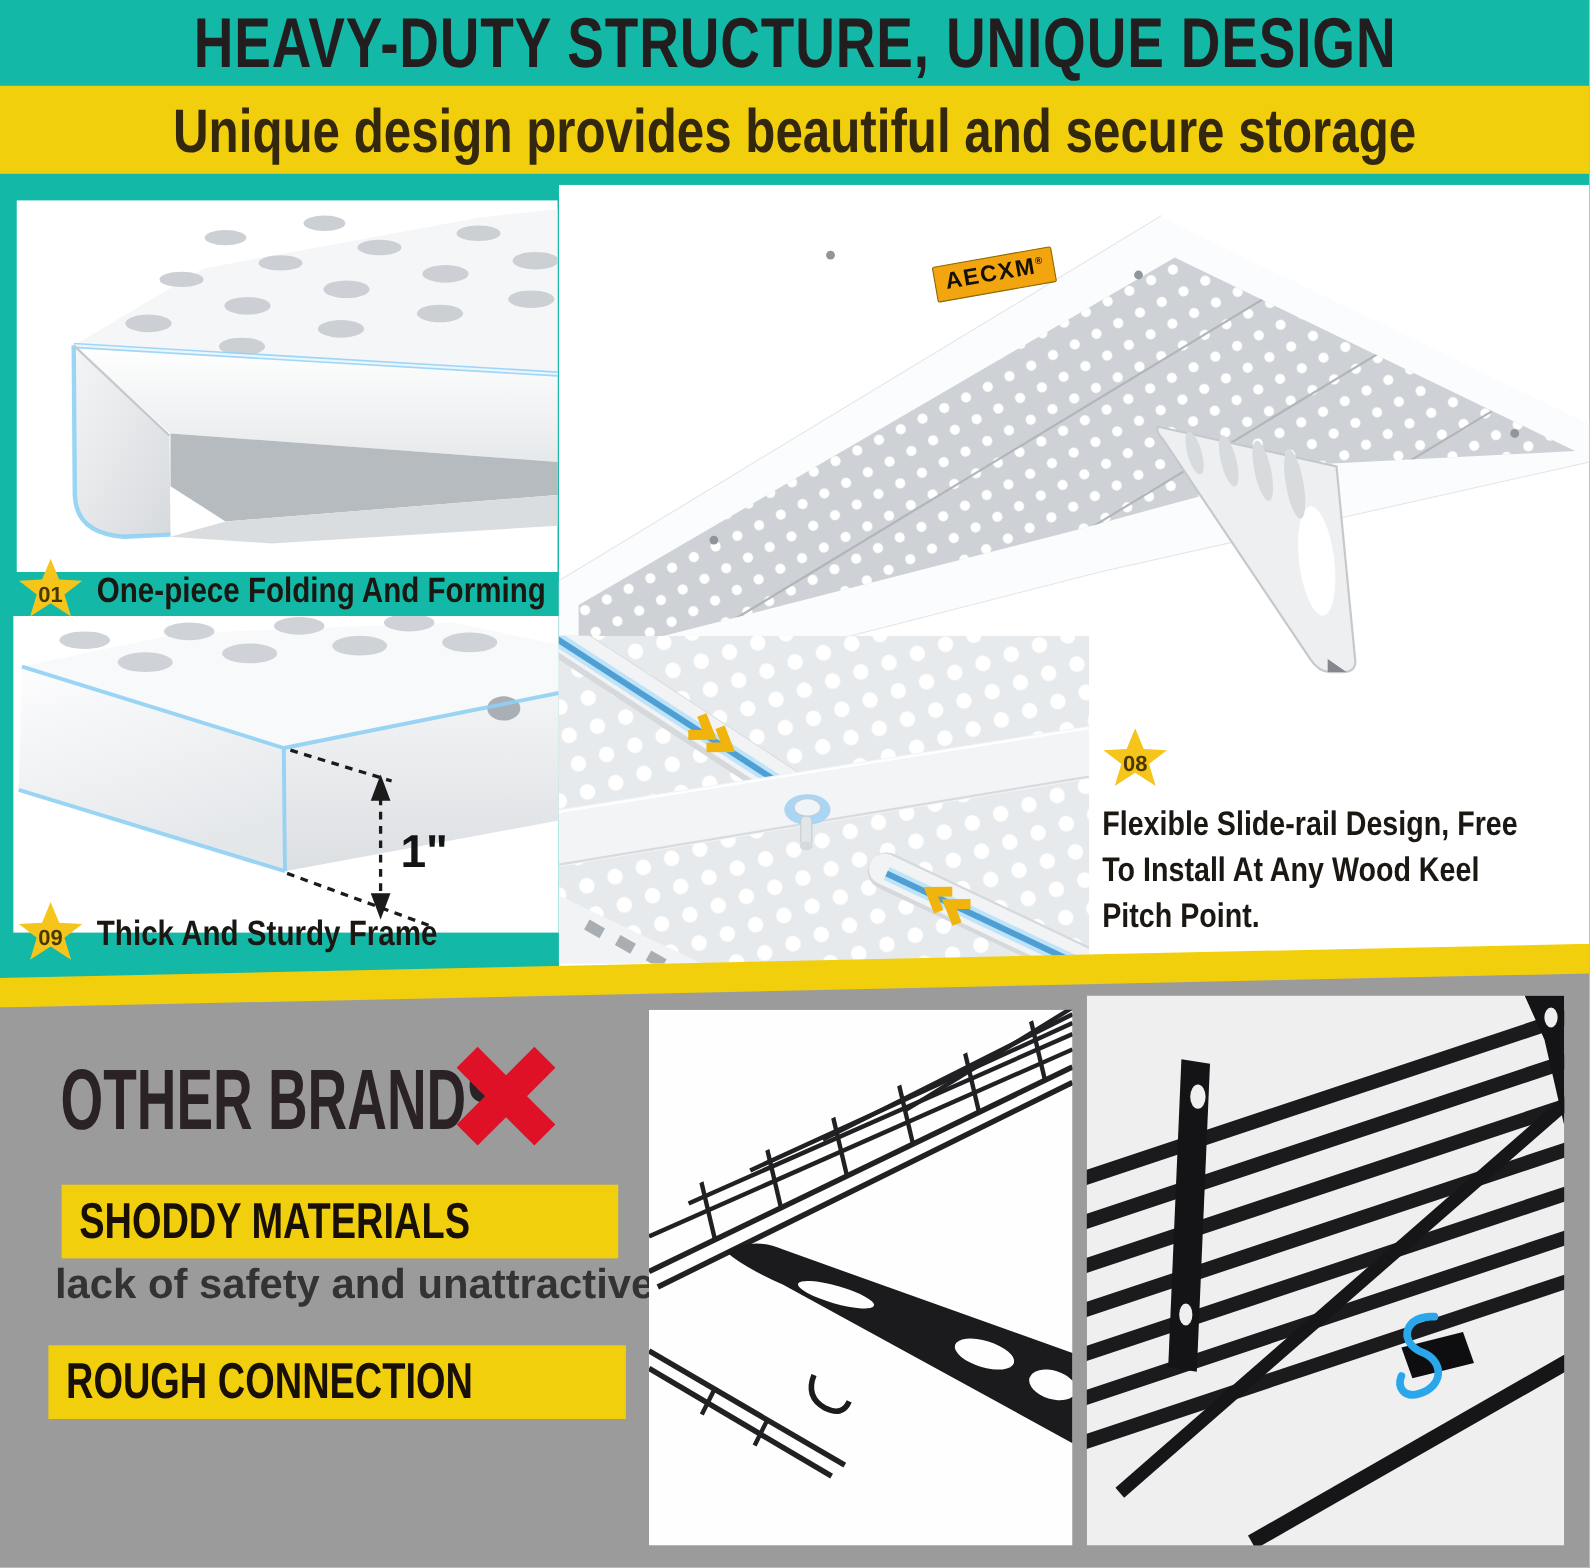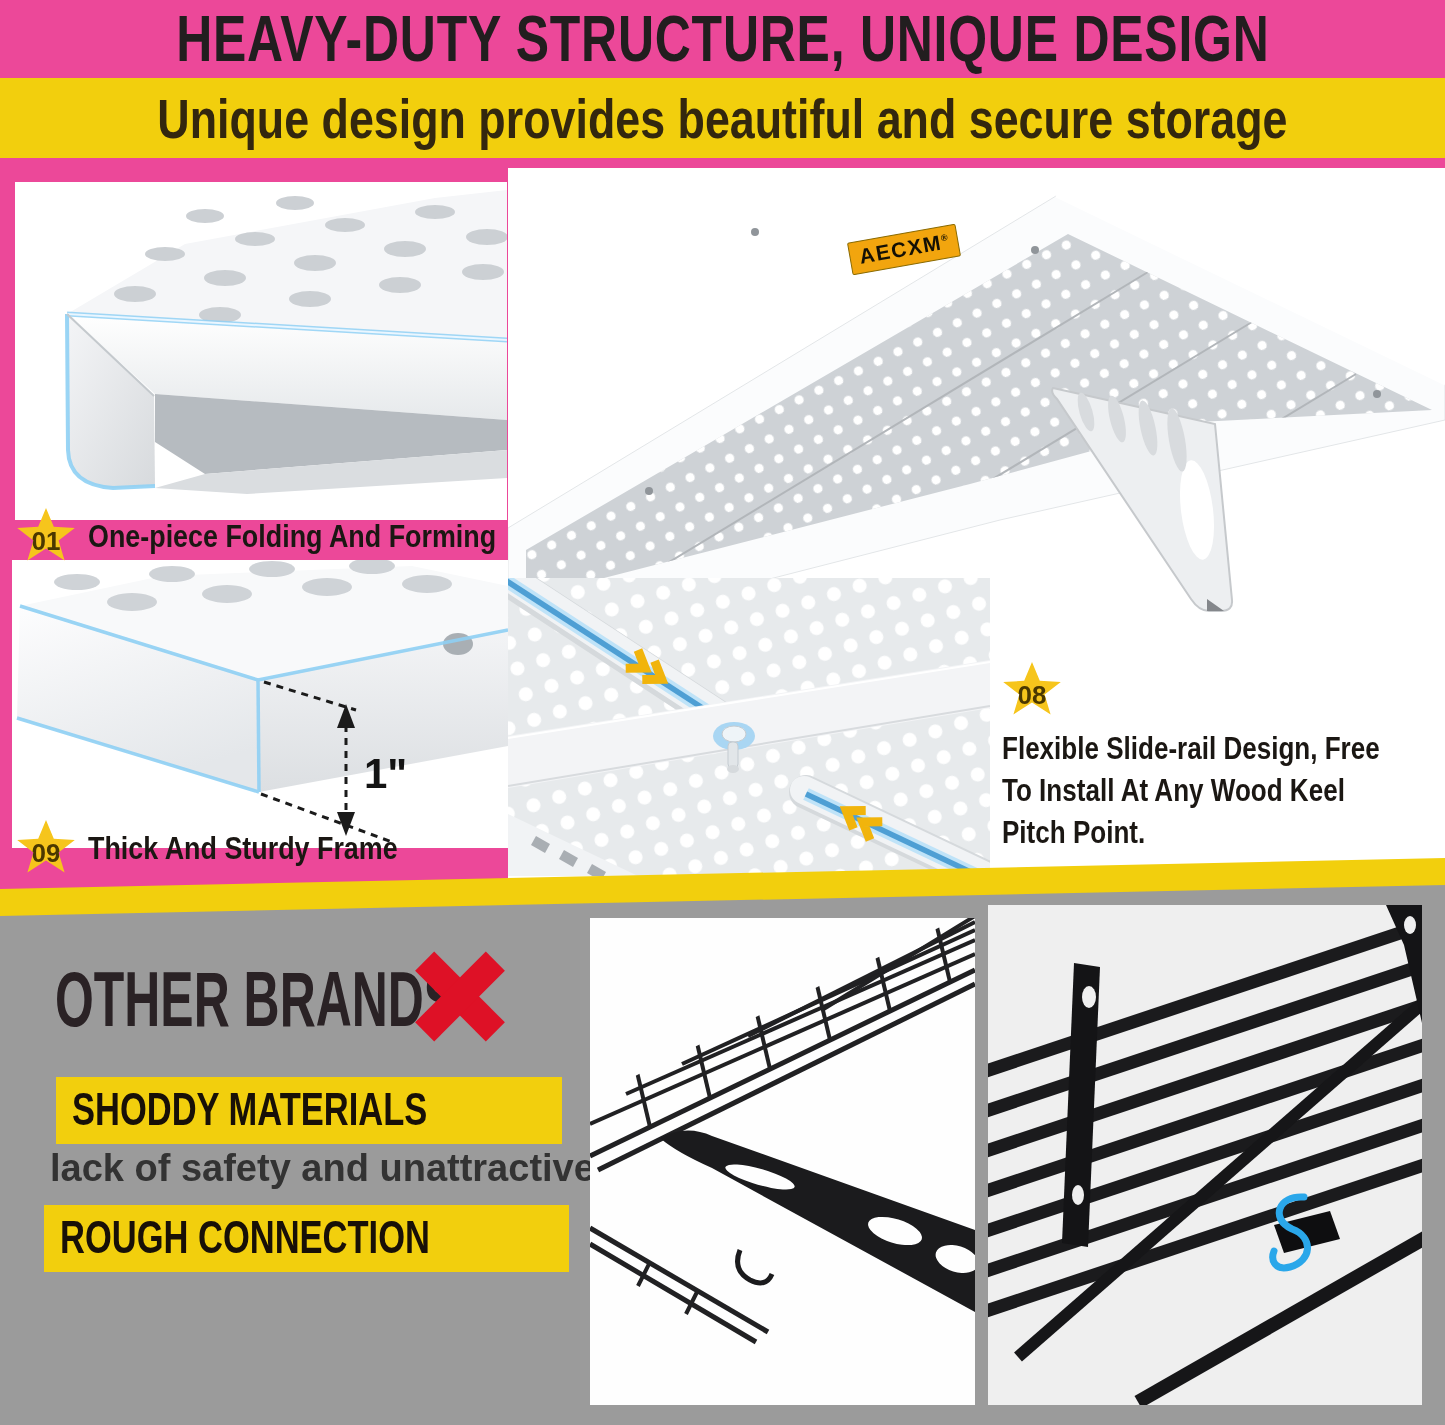--- a/index.html
+++ b/index.html
@@ -1,16 +1,16 @@
 <!DOCTYPE html>
 <html><head>
 <meta charset="utf-8">
 <style>
   html,body{margin:0;padding:0;background:#e8e8e8;}
-  #canvas{position:relative;width:1445px;height:1425px;background:#ec4899;overflow:hidden;
+  #canvas{position:relative;width:1445px;height:1425px;background:#14b8a6;overflow:hidden;
           font-family:"Liberation Sans",sans-serif;}
   .cond{display:inline-block;white-space:nowrap;}
 
   
   .main-title{position:absolute;left:0;top:0;width:100%;height:78px;display:flex;align-items:center;justify-content:center;}
   .main-title .cond{font-size:64px;font-weight:bold;color:#221e1f;transform:scaleX(.78);letter-spacing:1px;}
   .banner{position:absolute;left:0;top:78px;width:100%;height:80px;background:#F2CF0D;display:flex;align-items:center;justify-content:center;}
   .banner .cond{font-size:56px;font-weight:bold;color:#33270e;transform:scaleX(.8);}
 
   
@@ -22,21 +22,21 @@
   .photo-rail{left:508px;top:578px;z-index:2;}
 
   .brand-label{position:absolute;left:849px;top:233px;transform:rotate(-10deg);background:#F2A50E;
       color:#141005;font-weight:bold;font-size:21px;letter-spacing:1.5px;padding:3px 9px 4px;
       border:1px solid #8a6a00;border-radius:2px;z-index:3;}
   .brand-label sup{font-size:9px;letter-spacing:0;}
 
   
   .star{width:60px;height:57px;flex:0 0 auto;background:#F6C51C;display:flex;align-items:center;justify-content:center;
       clip-path:polygon(50% 0%,63% 33%,98% 35%,71% 57%,81% 92%,50% 71%,19% 92%,29% 57%,2% 35%,37% 33%);}
-  .star span{font-size:26px;font-weight:bold;color:#4a3800;margin-top:10px;}
+  .star span{font-size:20px;font-weight:bold;color:#4a3800;margin-top:10px;}
   .feature{position:absolute;display:flex;align-items:center;gap:12px;z-index:5;}
   .feature .label{font-size:32px;font-weight:bold;color:#1b1713;transform:scaleX(.84);transform-origin:left center;white-space:nowrap;}
   .f1{left:16px;top:508px;}
   .f2{left:16px;top:820px;}
   .f3-star{position:absolute;left:1002px;top:662px;z-index:5;}
   .f3-label{position:absolute;left:1002px;top:728px;width:470px;font-size:31px;font-weight:bold;color:#1b1713;
       line-height:42px;white-space:pre-line;transform:scaleX(.84);transform-origin:left top;z-index:5;}
 
   
   .yellow-band{position:absolute;left:0;top:855px;width:1445px;height:65px;background:#F2CF0D;
@@ -47,21 +47,21 @@
   .ob-title{position:absolute;left:55px;top:104px;height:80px;display:flex;align-items:center;}
   .ob-title .cond{font-size:78px;font-weight:bold;color:#2a2225;transform:scaleX(.64);transform-origin:left center;}
   .red-x{position:absolute;left:422px;top:98px;width:76px;height:86px;}
   .red-x::before,.red-x::after{content:"";position:absolute;left:-12px;top:30px;width:100px;height:27px;background:#DE1126;}
   .red-x::before{transform:rotate(45deg);}
   .red-x::after{transform:rotate(-45deg);}
 
   .chip{position:absolute;background:#F2CF0D;padding:5px 16px 8px;}
   .chip .cond{font-size:46px;font-weight:bold;color:#181007;transform:scaleX(.75);transform-origin:left center;}
   .chip1{left:44px;top:222px;margin-left:12px;}
-  .chip2{left:44px;top:350px;text-align:center;}
+  .chip2{left:44px;top:368px;text-align:center;}
   .desc{position:absolute;font-size:38px;font-weight:bold;color:#333333;}
   .desc1{left:50px;top:292px;}
   .desc2{left:50px;top:420px;line-height:47px;white-space:pre-line;}
 
   .photo-wire{left:590px;top:63px;}
   .photo-slat{left:988px;top:50px;}
 </style>
 </head>
 <body>
 

